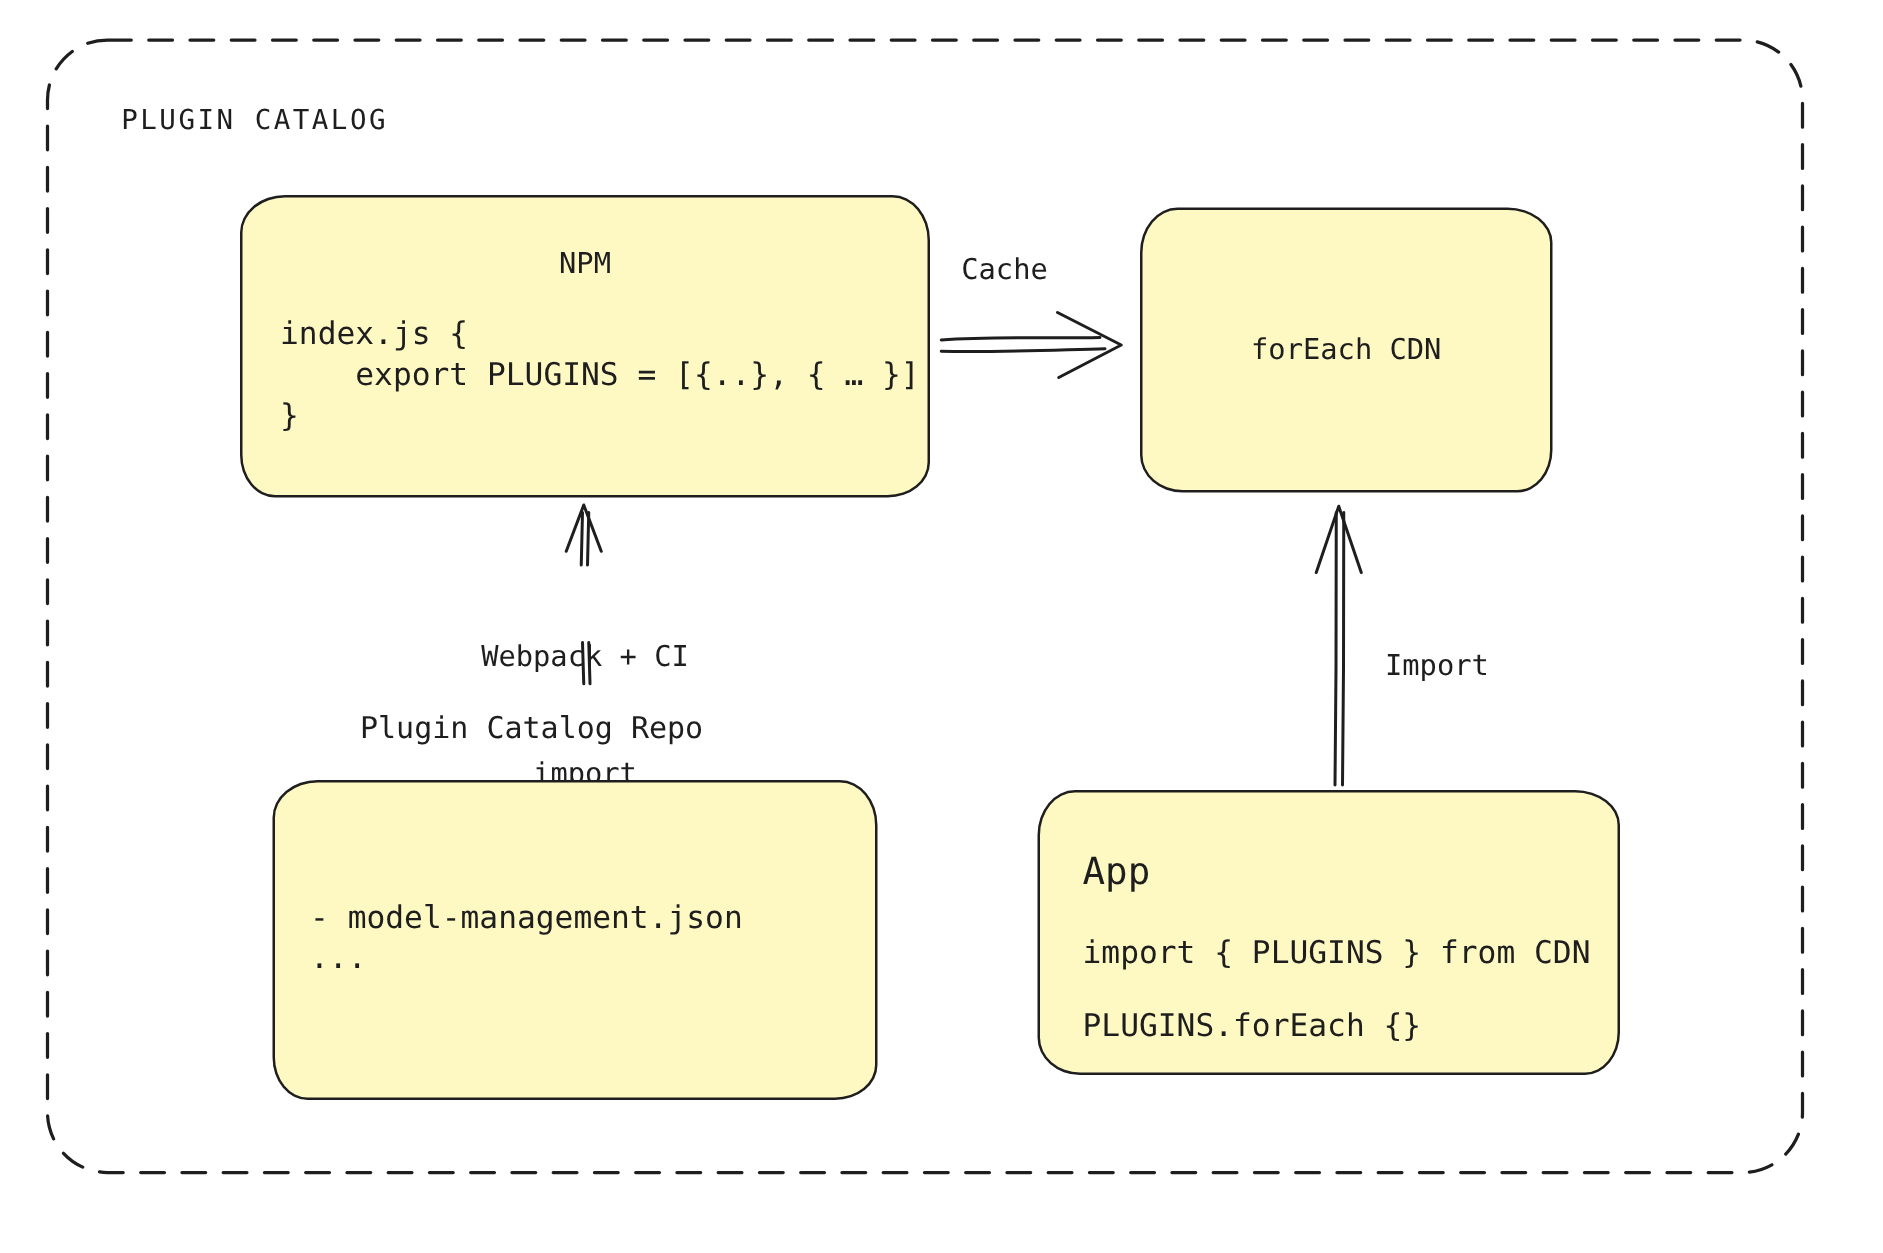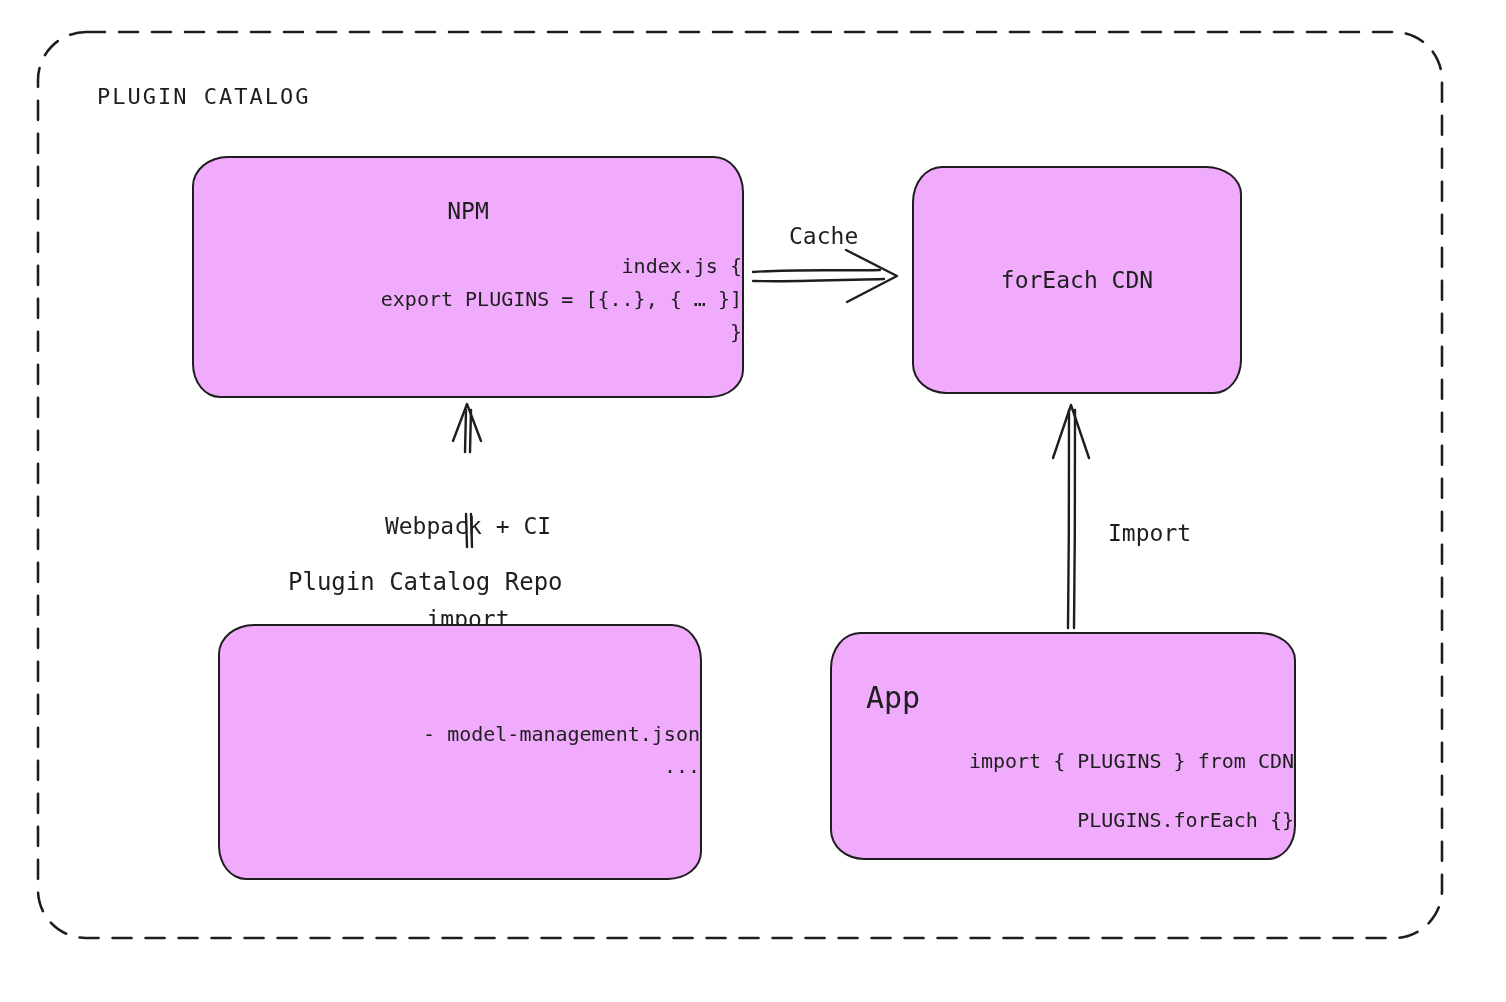--- a/index.html
+++ b/index.html
@@ -27,43 +27,42 @@
     position: absolute;
     left: 97px;
     top: 84px;
     font-size: 22px;
     letter-spacing: 2px;
     white-space: pre;
   }
   .box {
     position: absolute;
     border: 2.2px solid #1e1e1e;
-    background: #f0abfc;
+    background: #fef9c3;
     box-sizing: border-box;
   }
   .sketch-a { border-radius: 36px 30px 34px 28px / 30px 36px 28px 34px; }
   .sketch-b { border-radius: 30px 36px 28px 34px / 36px 28px 34px 30px; }
   .npm-box {
     left: 192px; top: 156px;
     width: 552px; height: 242px;
     padding-top: 40px;
   }
   .box-title-center {
     text-align: center;
     font-size: 23px;
   }
   .code-block {
     margin-top: 26px;
     padding-left: 30px;
   }
   .mono-line {
-    font-size: 20px;
+    font-size: 25px;
     line-height: 33px;
     white-space: pre;
-    text-align: right;
   }
   .cdn-box {
     left: 912px; top: 166px;
     width: 330px; height: 228px;
     display: flex;
     align-items: center;
     justify-content: center;
     font-size: 23px;
   }
   .repo-box {
@@ -81,21 +80,21 @@
     margin: 46px 0 0 34px;
     font-size: 30px;
   }
   .app-line1 { margin: 30px 0 0 34px; }
   .app-line2 { margin: 26px 0 0 34px; }
   .float-label {
     position: absolute;
     font-size: 23px;
     white-space: pre;
   }
-  .cache-label { left: 789px; top: 203px; margin-top: 20px; }
+  .cache-label { left: 769px; top: 203px; }
   .webpack-label {
     left: 338px; top: 449px;
     width: 260px;
     text-align: center;
     line-height: 31px;
   }
   .repo-title-label { left: 288px; top: 568px; font-size: 24px; }
   .import-label { left: 1108px; top: 520px; }
 </style>
 </head>

